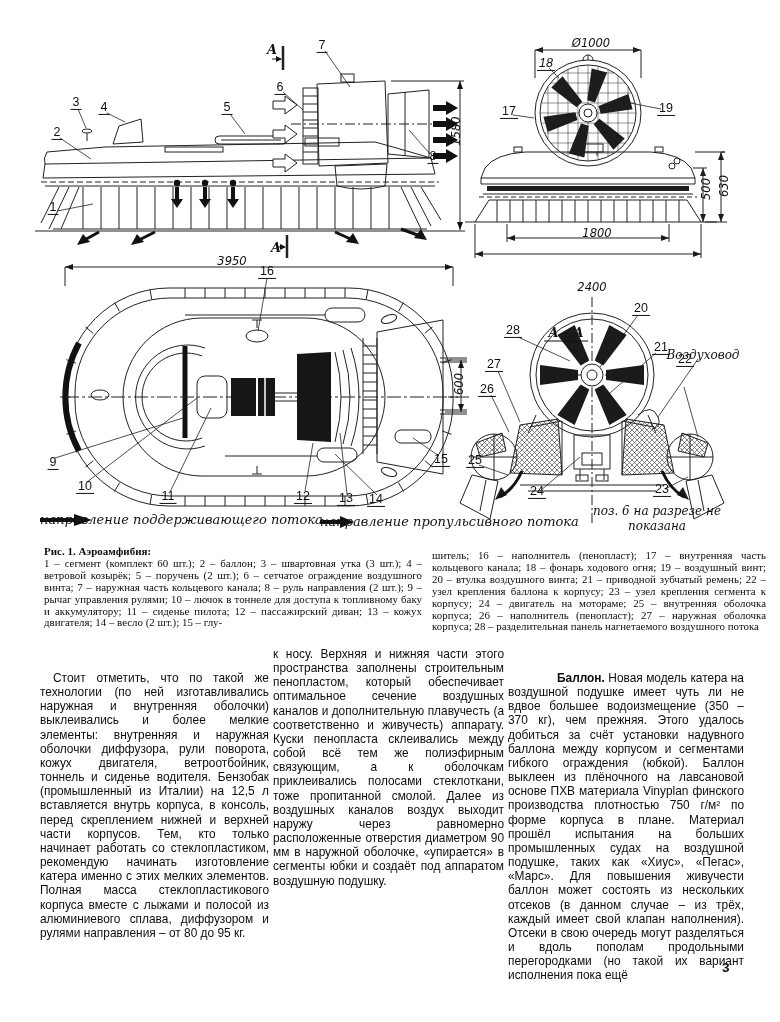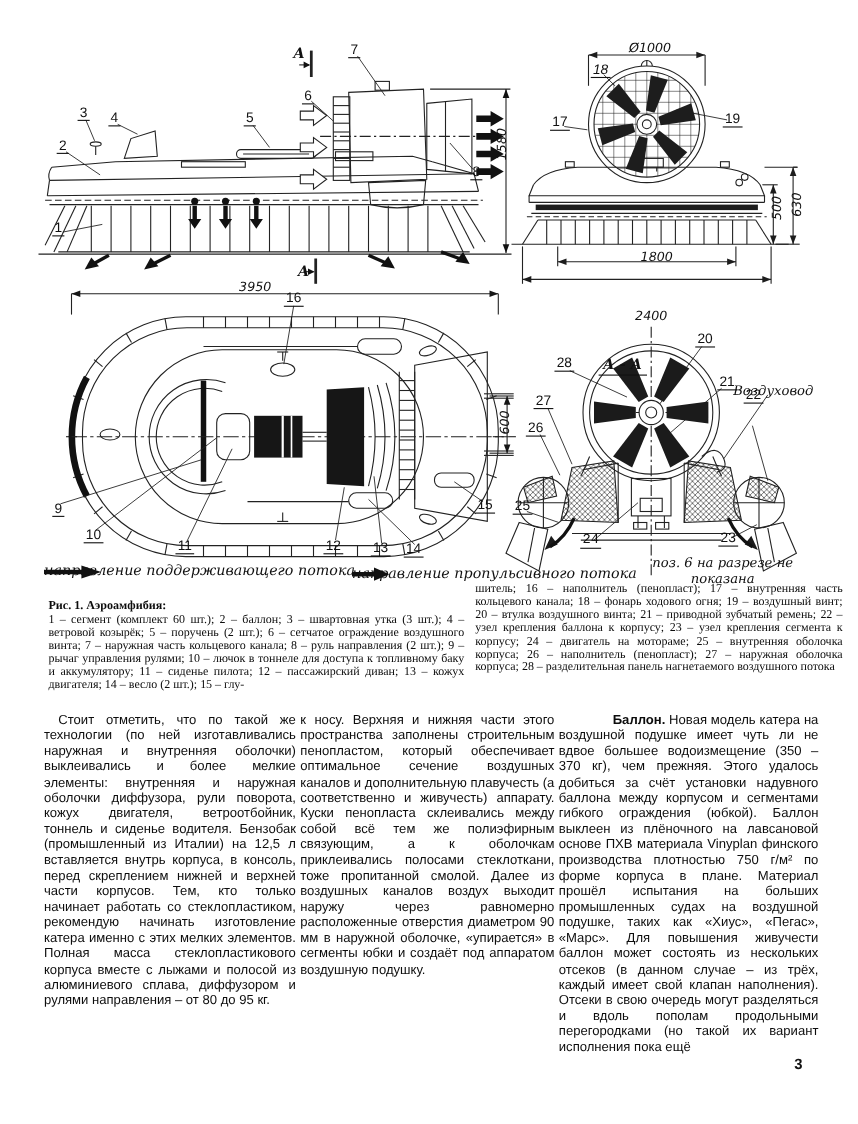--- a/index.html
+++ b/index.html
@@ -21,21 +21,21 @@
   
   .legend{position:absolute;display:flex;align-items:center;gap:9px;z-index:6;}
   .legend .lbl{font-family:"DejaVu Serif",serif;font-style:italic;font-size:13px;color:#111;}
   
   .caption{position:absolute;font-family:"Liberation Serif",serif;font-size:10.9px;
            line-height:11.9px;text-align:justify;color:#0d0d0d;}
   .cap-title{font-weight:bold;font-size:11px;}
   
   .bodycol{position:absolute;font-size:11.9px;line-height:14.15px;text-align:justify;color:#0d0d0d;}
   .bodycol p{margin:0;}
-  .bodycol p.ind{text-indent:13px;}
+  .bodycol p.ind{text-indent:13px;margin-top:24px;}
   .lead{font-weight:bold;padding-left:36px;}
   
   .footer-journal{position:absolute;left:455px;top:961px;font-weight:bold;font-size:13px;}
   .footer-page{position:absolute;left:722px;top:960px;font-weight:bold;font-size:13.5px;}
 </style>
 </head>
 <body>
 
 <div id="page">
 
@@ -481,21 +481,21 @@
       <span class="ann callout" style="left: 441px; top: 460px;">15</span>
       <span class="ann sectitle" style="left: 566px; top: 292px; margin-top: 41px;">А - А</span>
       <span class="ann callout" style="left: 641px; top: 309px;">20</span>
       <span class="ann callout" style="left: 513px; top: 331px;">28</span>
       <span class="ann callout" style="left: 661px; top: 348px;">21</span>
       <span class="ann ital" style="left: 703px; top: 355px;">Воздуховод</span>
       <span class="ann callout" style="left: 494px; top: 365px;">27</span>
       <span class="ann callout" style="left: 685px; top: 360px;">22</span>
       <span class="ann callout" style="left: 487px; top: 390px;">26</span>
       <span class="ann callout" style="left: 475px; top: 461px;">25</span>
-      <span class="ann callout" style="left: 537px; top: 492px; font-family: Liberation Mono, monospace;">24</span>
+      <span class="ann callout" style="left: 537px; top: 492px;">24</span>
       <span class="ann callout" style="left: 662px; top: 490px;">23</span>
       <span class="ann ital" style="left: 657px; top: 511px;">поз. 6 на разрезе не</span>
       <span class="ann ital" style="left: 657px; top: 526px;">показана</span>
     </div>
 
   <div class="legend" style="left:40px;top:512px">
     <svg width="52" height="16" viewBox="0 0 52 16">
       <path d="M0,6 H34 V2 L52,8 L34,14 V10 H0 Z" fill="#111"></path>
     </svg>
     <span class="lbl">направление поддерживающего потока</span>
@@ -504,21 +504,21 @@
     <svg width="34" height="14" viewBox="0 0 34 14">
       <path d="M0,5 H20 V1 L34,7 L20,13 V9 H0 Z" fill="#111"></path>
     </svg>
     <span class="lbl">направление пропульсивного потока</span>
   </div>
 
   <div class="caption" style="left:44px;top:546px;width:378px">
     <div class="cap-title">Рис. 1. Аэроамфибия:</div>
     <div>1 – сегмент (комплект 60 шт.); 2 – баллон; 3 – швартовная утка (3 шт.); 4 – ветровой козырёк; 5 – поручень (2 шт.); 6 – сетчатое ограждение воздушного винта; 7 – наружная часть кольцевого канала; 8 – руль направления (2 шт.); 9 – рычаг управления рулями; 10 – лючок в тоннеле для доступа к топливному баку и аккумулятору; 11 – сиденье пилота; 12 – пассажирский диван; 13 – кожух двигателя; 14 – весло (2 шт.); 15 – глу-</div>
   </div>
-  <div class="caption" style="left:432px;top:530px;width:334px">
+  <div class="caption" style="left:432px;top:550px;width:334px">
     <div>шитель; 16 – наполнитель (пенопласт); 17 – внутренняя часть кольцевого канала; 18 – фонарь ходового огня; 19 – воздушный винт; 20 – втулка воздушного винта; 21 – приводной зубчатый ремень; 22 – узел крепления баллона к корпусу; 23 – узел крепления сегмента к корпусу; 24 – двигатель на мотораме; 25 – внутренняя оболочка корпуса; 26 – наполнитель (пенопласт); 27 – наружная оболочка корпуса; 28 – разделительная панель нагнетаемого воздушного потока</div>
   </div>
 
   <div class="bodycol" style="left:40px;top:647px;width:229px">
     <p class="ind">Стоит отметить, что по такой же технологии (по ней изготавливались наружная и внутренняя оболочки) выклеивались и более мелкие элементы: внутренняя и наружная оболочки диффузора, рули поворота, кожух двигателя, ветроотбойник, тоннель и сиденье водителя. Бензобак (промышленный из Италии) на 12,5 л вставляется внутрь корпуса, в консоль, перед скреплением нижней и верхней части корпусов. Тем, кто только начинает работать со стеклопластиком, рекомендую начинать изготовление катера именно с этих мелких элементов. Полная масса стеклопластикового корпуса вместе с лыжами и полосой из алюминиевого сплава, диффузором и рулями направления – от 80 до 95 кг.</p>
   </div>
   <div class="bodycol" style="left:273px;top:647px;width:231px">
     <p>к носу. Верхняя и нижняя части этого пространства заполнены строительным пенопластом, который обеспечивает оптимальное сечение воздушных каналов и дополнительную плавучесть (а соответственно и живучесть) аппарату. Куски пенопласта склеивались между собой всё тем же полиэфирным связующим, а к оболочкам приклеивались полосами стеклоткани, тоже пропитанной смолой. Далее из воздушных каналов воздух выходит наружу через равномерно расположенные отверстия диаметром 90 мм в наружной оболочке, «упирается» в сегменты юбки и создаёт под аппаратом воздушную подушку.</p>
   </div>
   <div class="bodycol" style="left:508px;top:647px;width:236px">

